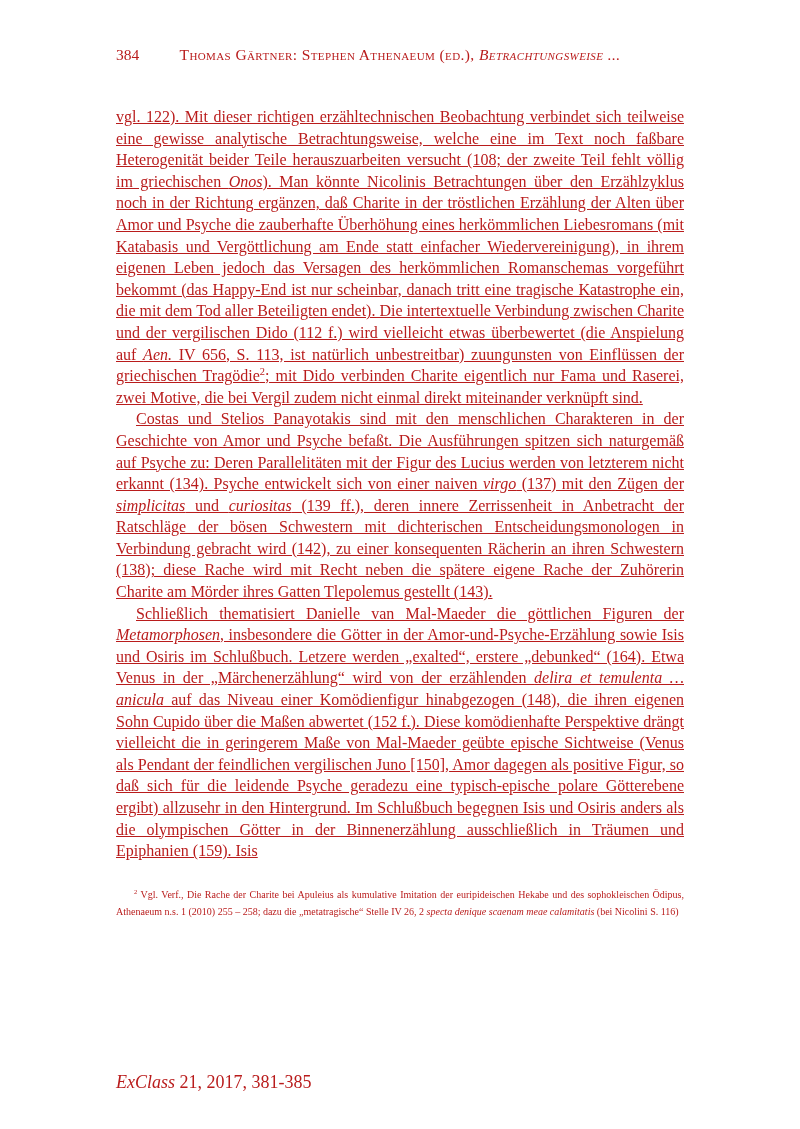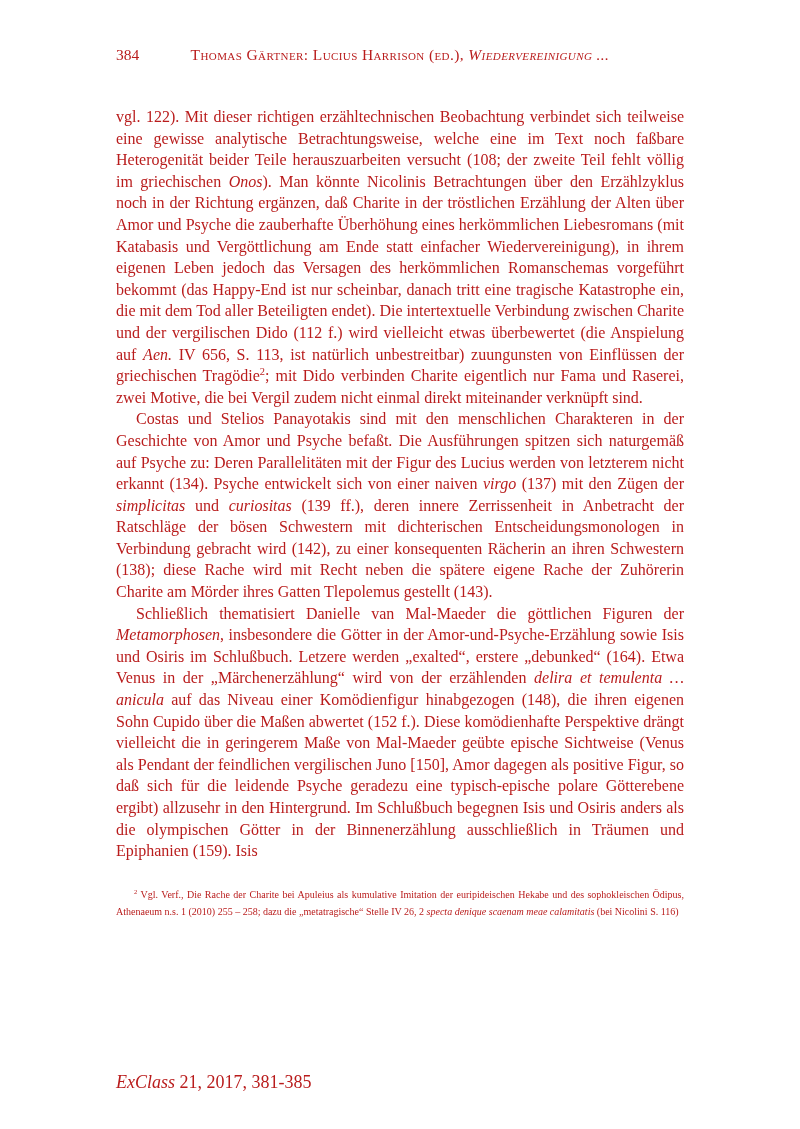--- a/index.html
+++ b/index.html
@@ -31,21 +31,21 @@
     text-align: center;
     font-variant: small-caps;
     letter-spacing: 0.4px;
   }
   .body-text {
     margin-top: 40px;
     font-size: 16px;
     line-height: 21.6px;
     text-align: justify;
   }
-  .body-text p { margin: 0; }
+  .body-text p { margin: 0; text-decoration: underline; }
   .body-text p.indent { text-indent: 20px; }
   .footnote {
     margin-top: 24px;
     font-size: 10px;
     line-height: 17px;
     text-align: justify;
     text-indent: 18px;
   }
   .footer {
     position: absolute;
@@ -57,21 +57,21 @@
   sup { font-size: 0.65em; line-height: 0; }
 </style>
 </head>
 <body>
 
 <div class="page">
   <div class="content">
 
     <div class="header">
       <span class="page-number">384</span>
-      <span class="running-title"><span>Thomas Gärtner: Lucius Harrison (ed.), </span><span class="it">Wiedervereinigung ...</span></span>
+      <span class="running-title"><span>Thomas Gärtner: Stephen Athenaeum (ed.), </span><span class="it">Betrachtungsweise ...</span></span>
     </div>
 
     <div class="body-text">
       <p><span>vgl. 122). Mit dieser richtigen erzähltechnischen Beobachtung verbindet sich teilweise eine gewisse analytische Betrachtungsweise, welche eine im Text noch faßbare Heterogenität beider Teile herauszuarbeiten versucht (108; der zweite Teil fehlt völlig im griechischen </span><span class="it">Onos</span><span>). Man könnte Nicolinis Betrachtungen über den Erzählzyklus noch in der Richtung ergänzen, daß Charite in der tröstlichen Erzählung der Alten über Amor und Psyche die zauberhafte Überhöhung eines herkömmlichen Liebesromans (mit Katabasis und Vergöttlichung am Ende statt einfacher Wiedervereinigung), in ihrem eigenen Leben jedoch das Versagen des herkömmlichen Romanschemas vorgeführt bekommt (das Happy-End ist nur scheinbar, danach tritt eine tragische Katastrophe ein, die mit dem Tod aller Beteiligten endet). Die intertextuelle Verbindung zwischen Charite und der vergilischen Dido (112 f.) wird vielleicht etwas überbewertet (die Anspielung auf </span><span class="it">Aen.</span><span> IV 656, S. 113, ist natürlich unbestreitbar) zuungunsten von Einflüssen der griechischen Tragödie</span><sup>2</sup><span>; mit Dido verbinden Charite eigentlich nur Fama und Raserei, zwei Motive, die bei Vergil zudem nicht einmal direkt miteinander verknüpft sind.</span></p>
       <p class="indent"><span>Costas und Stelios Panayotakis sind mit den menschlichen Charakteren in der Geschichte von Amor und Psyche befaßt. Die Ausführungen spitzen sich naturgemäß auf Psyche zu: Deren Parallelitäten mit der Figur des Lucius werden von letzterem nicht erkannt (134). Psyche entwickelt sich von einer naiven </span><span class="it">virgo</span><span> (137) mit den Zügen der </span><span class="it">simplicitas</span><span> und </span><span class="it">curiositas</span><span> (139 ff.), deren innere Zerrissenheit in Anbetracht der Ratschläge der bösen Schwestern mit dichterischen Entscheidungsmonologen in Verbindung gebracht wird (142), zu einer konsequenten Rächerin an ihren Schwestern (138); diese Rache wird mit Recht neben die spätere eigene Rache der Zuhörerin Charite am Mörder ihres Gatten Tlepolemus gestellt (143).</span></p>
       <p class="indent"><span>Schließlich thematisiert Danielle van Mal-Maeder die göttlichen Figuren der </span><span class="it">Metamorphosen</span><span>, insbesondere die Götter in der Amor-und-Psyche-Erzählung sowie Isis und Osiris im Schlußbuch. Letzere werden „exalted“, erstere „debunked“ (164). Etwa Venus in der „Märchenerzählung“ wird von der erzählenden </span><span class="it">delira et temulenta … anicula</span><span> auf das Niveau einer Komödienfigur hinabgezogen (148), die ihren eigenen Sohn Cupido über die Maßen abwertet (152 f.). Diese komödienhafte Perspektive drängt vielleicht die in geringerem Maße von Mal-Maeder geübte epische Sichtweise (Venus als Pendant der feindlichen vergilischen Juno [150], Amor dagegen als positive Figur, so daß sich für die leidende Psyche geradezu eine typisch-epische polare Götterebene ergibt) allzusehr in den Hintergrund. Im Schlußbuch begegnen Isis und Osiris anders als die olympischen Götter in der Binnenerzählung ausschließlich in Träumen und Epiphanien (159). Isis</span></p>
     </div>
 
     <div class="footnote"><sup>2</sup><span> Vgl. Verf., Die Rache der Charite bei Apuleius als kumulative Imitation der euripideischen Hekabe und des sophokleischen Ödipus, Athenaeum n.s. 1 (2010) 255 – 258; dazu die „metatragische“ Stelle IV 26, 2 </span><span class="it">specta denique scaenam meae calamitatis</span><span> (bei Nicolini S. 116)</span></div>
 

